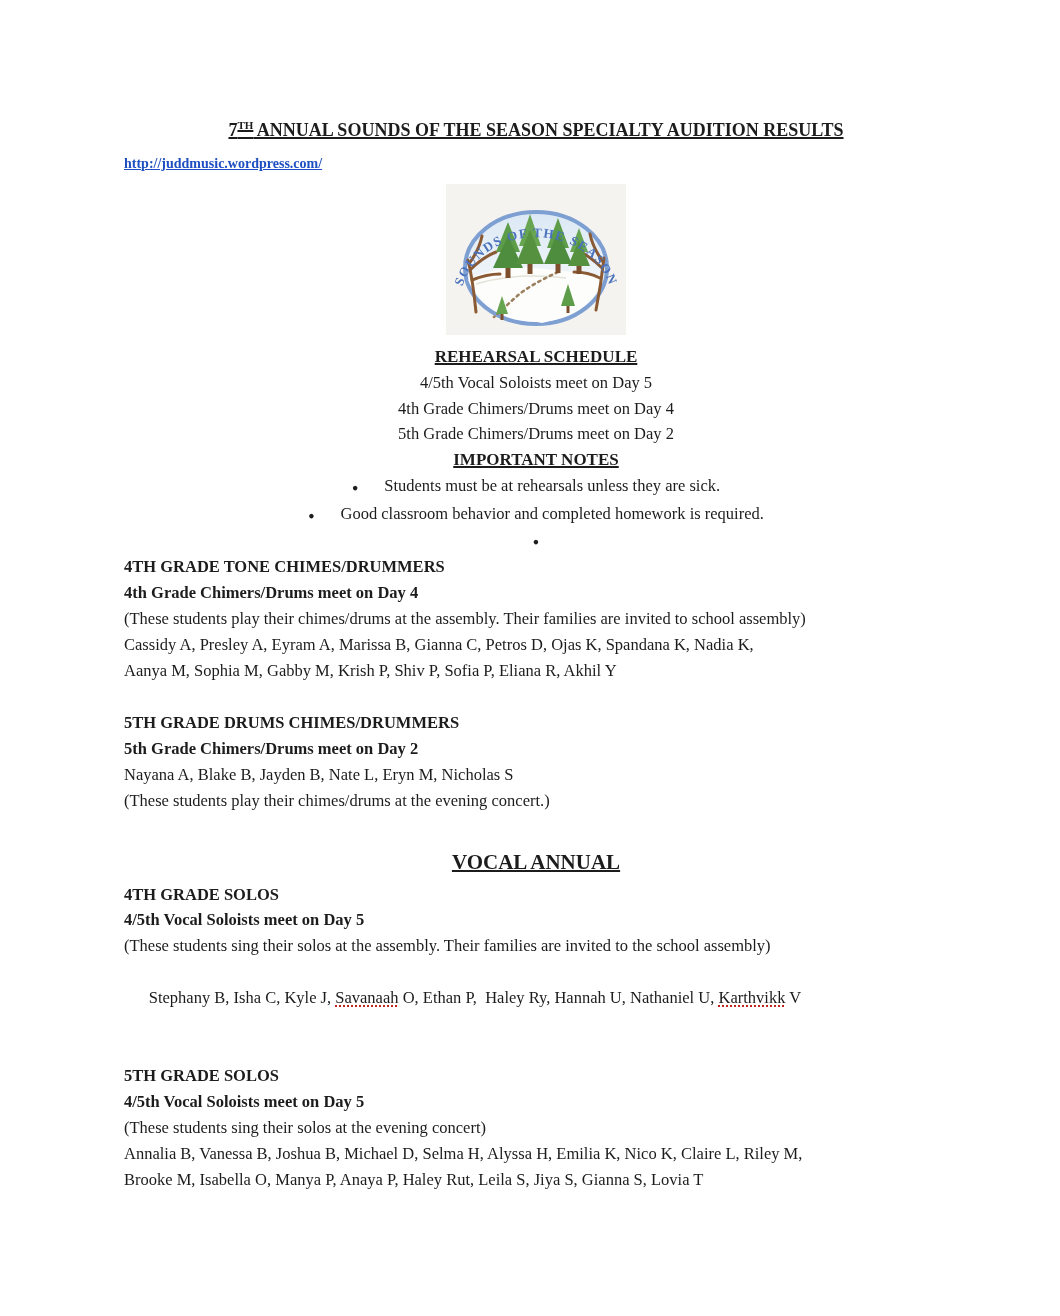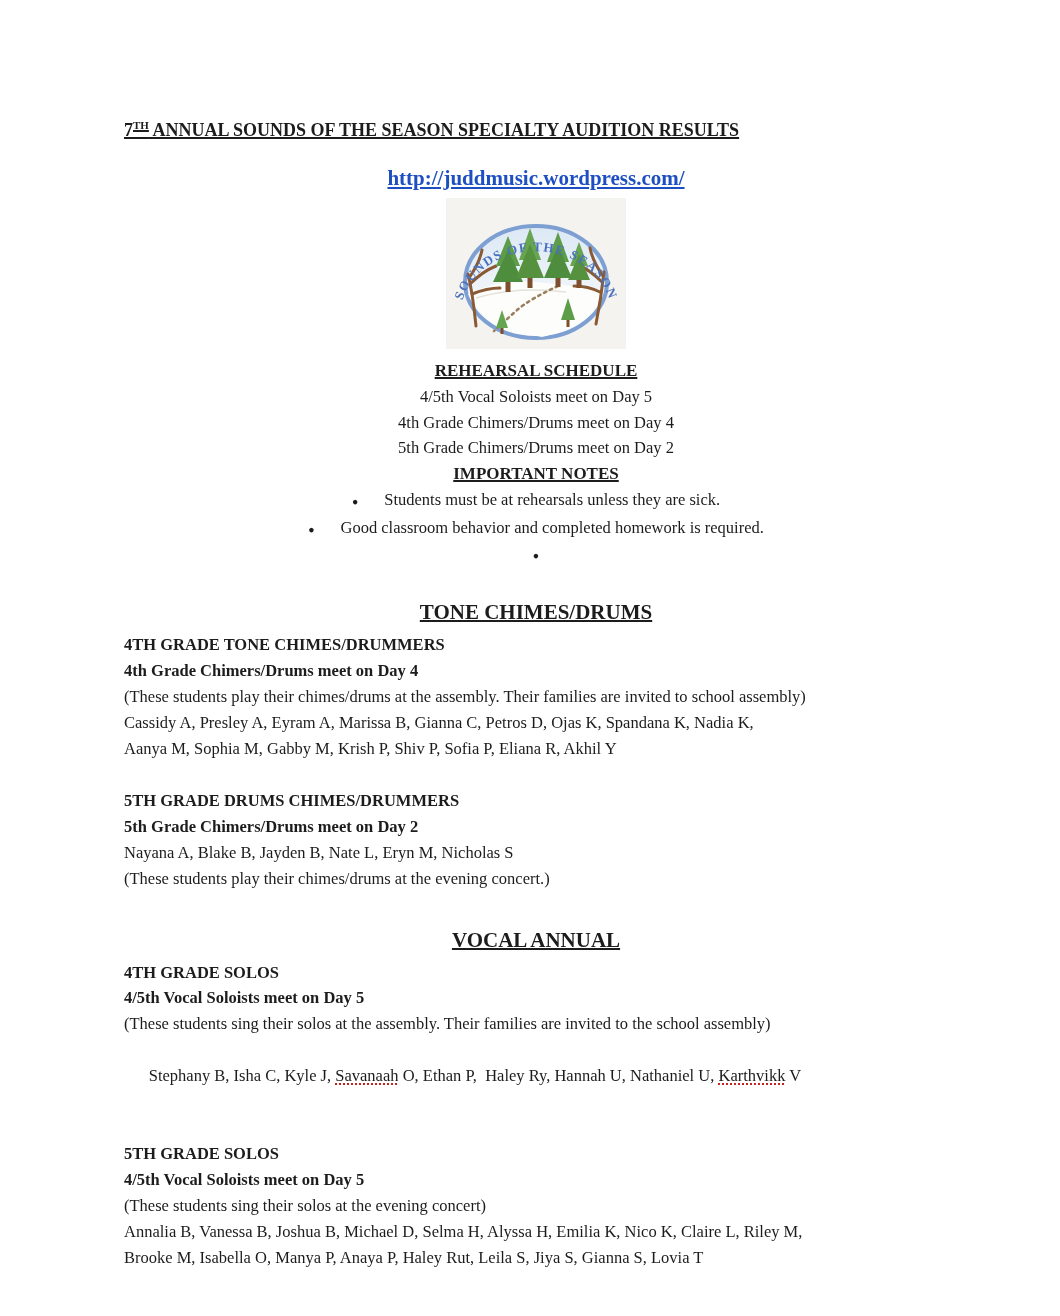--- a/index.html
+++ b/index.html
@@ -4,29 +4,29 @@
 <style>
   html,body { margin:0; padding:0; background:#ffffff; }
   .page {
     width:1060px; height:1316px; box-sizing:border-box;
     background:#ffffff; overflow:hidden;
     font-family:"Liberation Serif", serif;
     color:#1c1c1c;
     padding:117px 112px 0 124px;
   }
   .doc-title {
-    font-size:18px; font-weight:bold;
-    margin:0 0 22px 0; line-height:26px;
+    text-align:center; font-size:18px; font-weight:bold;
+    margin:0 0 8px 0; line-height:26px;
   }
   .doc-title .t-underline { text-decoration:underline; text-decoration-thickness:2px; }
   sup.ordinal {
     font-size:11px; vertical-align:super; line-height:0;
     text-decoration:underline; text-decoration-thickness:1.5px;
   }
-  .doc-link { text-align:center; font-size:21px; font-weight:bold; line-height:26px; margin:0; }
+  .doc-link { text-align:left; font-size:14px; font-weight:bold; line-height:26px; margin:0; }
   .doc-link a { color:var(--link-blue,#1e4fc2); text-decoration:underline; cursor:pointer; }
   .logo-wrap { text-align:center; margin:7px 0 9px 0; line-height:0; }
   .logo-wrap svg { display:inline-block; }
   .center-head {
     text-align:center; font-size:17px; font-weight:bold; margin:0;
     line-height:25.8px; text-decoration:underline; text-decoration-thickness:2px;
   }
   .center-line { text-align:center; font-size:16.5px; line-height:25.8px; }
   .bullet-row {
     display:flex; justify-content:center; align-items:baseline;
@@ -129,21 +129,20 @@
     <span>Students must be at rehearsals unless they are sick.</span>
   </div>
   <div class="bullet-row">
     <span class="bullet-glyph">●</span>
     <span>Good classroom behavior and completed homework is required.</span>
   </div>
   <div class="bullet-row">
     <span class="bullet-glyph">●</span>
   </div>
 
-  <h2 class="big-head">TONE CHIMES/DRUMS</h2>
 
   <div class="grade-block">
     <div class="subhead">4TH GRADE TONE CHIMES/DRUMMERS</div>
     <div class="subhead">4th Grade Chimers/Drums meet on Day 4</div>
     <div class="body-line">(These students play their chimes/drums at the assembly. Their families are invited to school assembly)</div>
     <div class="body-line">Cassidy A, Presley A, Eyram A, Marissa B, Gianna C, Petros D, Ojas K, Spandana K, Nadia K,</div>
     <div class="body-line">Aanya M, Sophia M, Gabby M, Krish P, Shiv P, Sofia P, Eliana R, Akhil Y</div>
   </div>
 
   <div class="grade-block gap">

